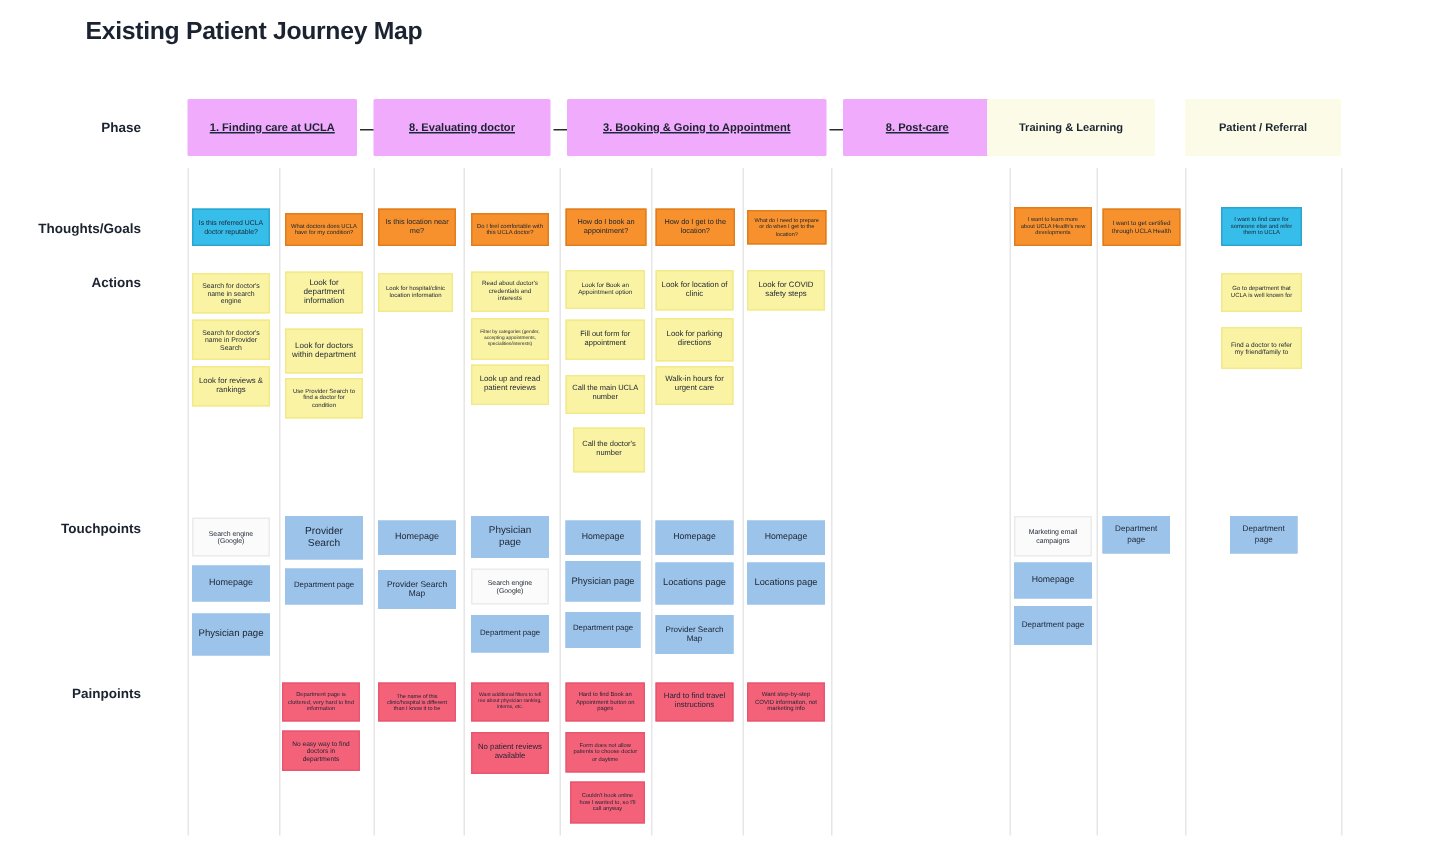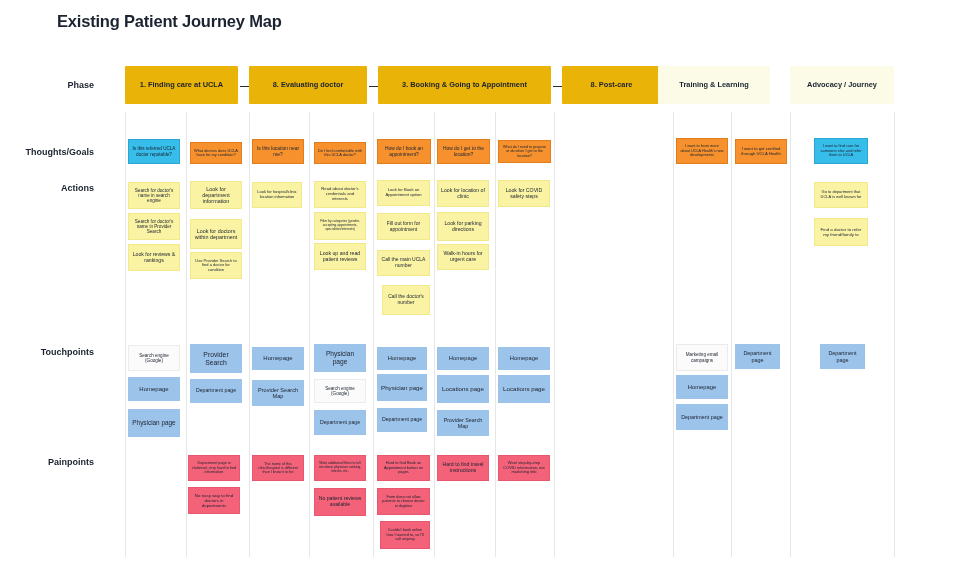--- a/index.html
+++ b/index.html
@@ -16,21 +16,21 @@
   #board{position:absolute;left:0;top:0;width:832px;height:569px;}
   .rowlabel{
     position:absolute;right:0;font-size:9px;font-weight:bold;color:#1b2330;
     text-align:right;width:110px;
   }
   .phasebar{
     position:absolute;top:66px;height:38px;border-radius:1px;
     display:flex;align-items:center;justify-content:center;text-align:center;
   }
   .phasebar span{font-size:7.4px;font-weight:bold;color:#1b2330;line-height:1.2;padding:0 4px;}
-  .pb-blue{background:#eab308;}
+  .pb-blue{background:#f0abfc;text-decoration:underline;}
   .pb-cream{background:#fcfbe7;}
   .arrow{
     position:absolute;top:82px;height:8px;width:16px;
     display:flex;align-items:center;
   }
   .arrow .line{height:1px;background:#2b2b2b;flex:1;}
   .arrow .head{
     width:0;height:0;border-top:3px solid transparent;border-bottom:3px solid transparent;
     border-left:4px solid #2b2b2b;
   }
@@ -83,21 +83,21 @@
         <div class="line"></div>
         <div class="head"></div>
       </div>
       <div class="phasebar pb-blue" style="left: 562px; width: 99px;">
         <span>8. Post-care</span>
       </div>
       <div class="phasebar pb-cream" style="left: 658px; width: 112px;">
         <span>Training &amp; Learning</span>
       </div>
       <div class="phasebar pb-cream" style="left: 790px; width: 104px;">
-        <span>Advocacy / Journey</span>
+        <span>Patient / Referral</span>
       </div>
     </div>
   <div id="divider-layer">
       <div class="divider" style="left: 125px; top: 112px; height: 445px;"></div>
       <div class="divider" style="left: 186px; top: 112px; height: 445px;"></div>
       <div class="divider" style="left: 249px; top: 112px; height: 445px;"></div>
       <div class="divider" style="left: 309px; top: 112px; height: 445px;"></div>
       <div class="divider" style="left: 373px; top: 112px; height: 445px;"></div>
       <div class="divider" style="left: 434px; top: 112px; height: 445px;"></div>
       <div class="divider" style="left: 495px; top: 112px; height: 445px;"></div>

